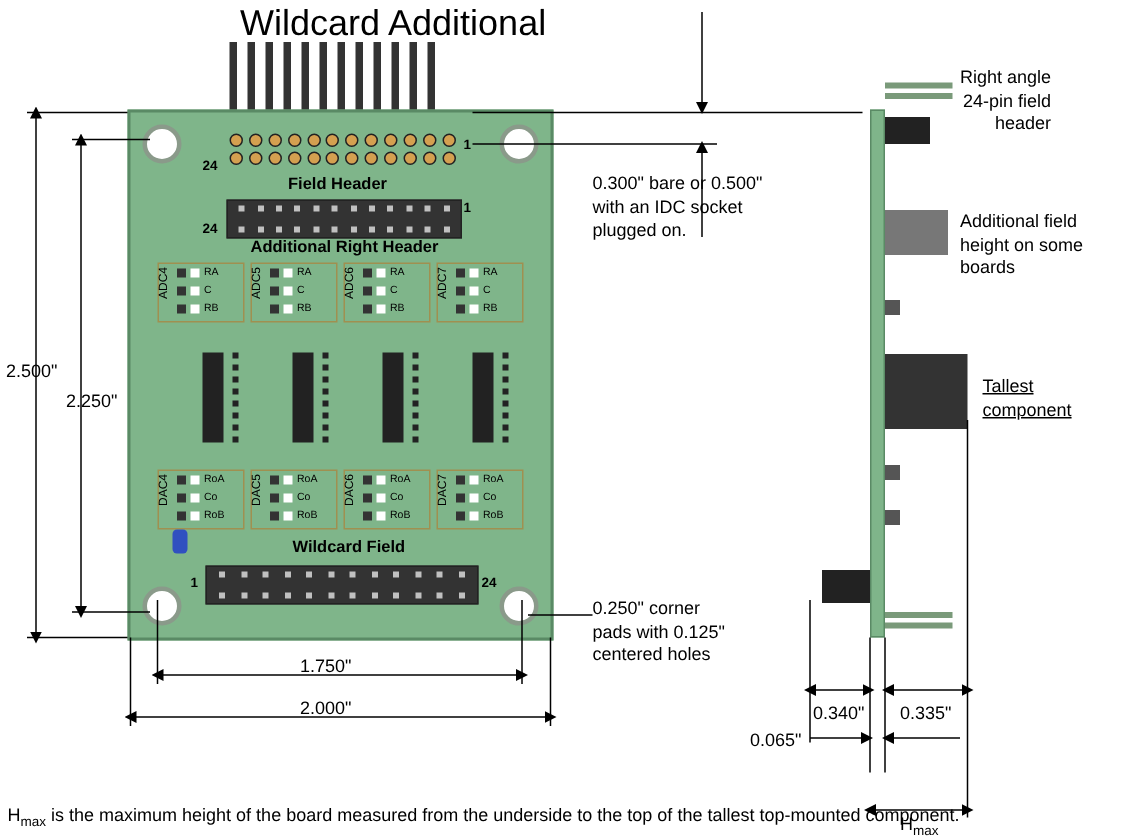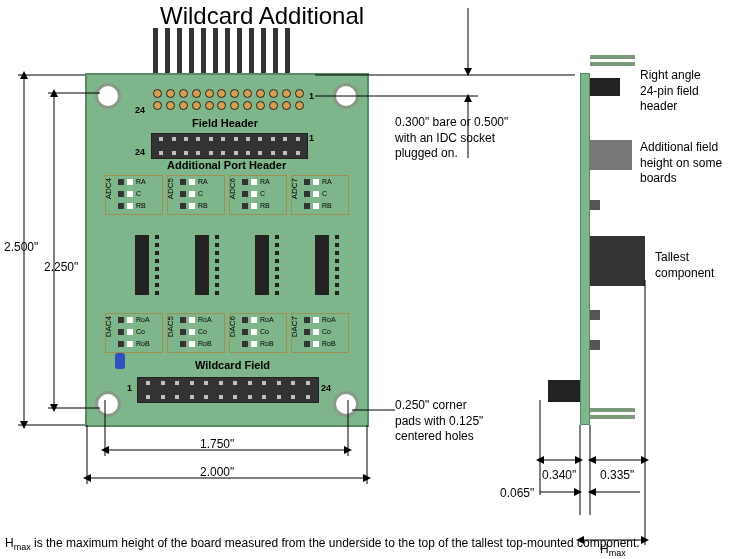--- a/index.html
+++ b/index.html
@@ -222,21 +222,21 @@
         <span class="port-pin"></span>
         <span class="port-pin"></span>
       <span class="port-pin"></span>
         <span class="port-pin"></span>
         <span class="port-pin"></span>
         <span class="port-pin"></span>
     </div>
   </div>
   <span class="pcb-text" style="top:72px;left:48px;font-size:9px;">24</span>
   <span class="pcb-text" style="top:58px;left:222px;font-size:9px;">1</span>
-  <div class="pcb-text" style="top:84px;left:80px;">Additional Port Header</div>
+  <div class="pcb-text" style="top:84px;left:80px;">Additional Right Header</div>
 
   <div id="adc-row" style="position:absolute;top:100px;left:18px;right:18px;height:40px;display:flex;justify-content:space-between;">
       <div style="position: relative; width: 56px; height: 38px; border: 1px solid rgb(160, 144, 80);">
         <div style="position: absolute; left: -2px; top: 2px; font-size: 8px; writing-mode: vertical-rl; transform: rotate(180deg);">ADC4</div>
         <div style="position: absolute; top: 2px; left: 12px; right: 2px; display: flex; align-items: center; gap: 3px; font-size: 7px;">
           <span style="width:6px;height:6px;background:#333;"></span>
           <span style="width:6px;height:6px;background:#fff;"></span>
           <span>RA</span>
         </div>
         <div style="position: absolute; top: 14px; left: 12px; right: 2px; display: flex; align-items: center; gap: 3px; font-size: 7px;">
@@ -530,30 +530,30 @@
 
 <div class="dim-text" style="top:240px;left:4px;">2.500"</div>
 <div class="dim-text" style="top:260px;left:44px;">2.250"</div>
 <div class="dim-text" style="top:437px;left:200px;">1.750"</div>
 <div class="dim-text" style="top:465px;left:200px;">2.000"</div>
 <div class="dim-text" style="top:468px;left:542px;">0.340"</div>
 <div class="dim-text" style="top:468px;left:600px;">0.335"</div>
 <div class="dim-text" style="top:486px;left:500px;">0.065"</div>
 <div class="dim-text" style="top:542px;left:600px;"><span>H</span><span class="sub">max</span></div>
 
-<div class="callout" style="top:68px;left:640px;white-space:pre-line;">Right angle
+<div class="callout" style="top:44px;left:640px;white-space:pre-line;text-align:right;">Right angle
 24-pin field
 header</div>
 <div class="callout" style="top:115px;left:395px;white-space:pre-line;">0.300" bare or 0.500"
 with an IDC socket
 plugged on.</div>
 <div class="callout" style="top:140px;left:640px;white-space:pre-line;">Additional field
 height on some
 boards</div>
-<div class="callout" style="top:250px;left:655px;white-space:pre-line;">Tallest
+<div class="callout" style="top:250px;left:655px;white-space:pre-line;text-decoration:underline;">Tallest
 component</div>
 <div class="callout" style="top:398px;left:395px;white-space:pre-line;">0.250" corner
 pads with 0.125"
 centered holes</div>
 
 <div class="footnote">
   <span>H</span><span class="sub">max</span><span> is the maximum height of the board measured from the
 underside to the top of the tallest top-mounted component.</span>
 </div>
 

